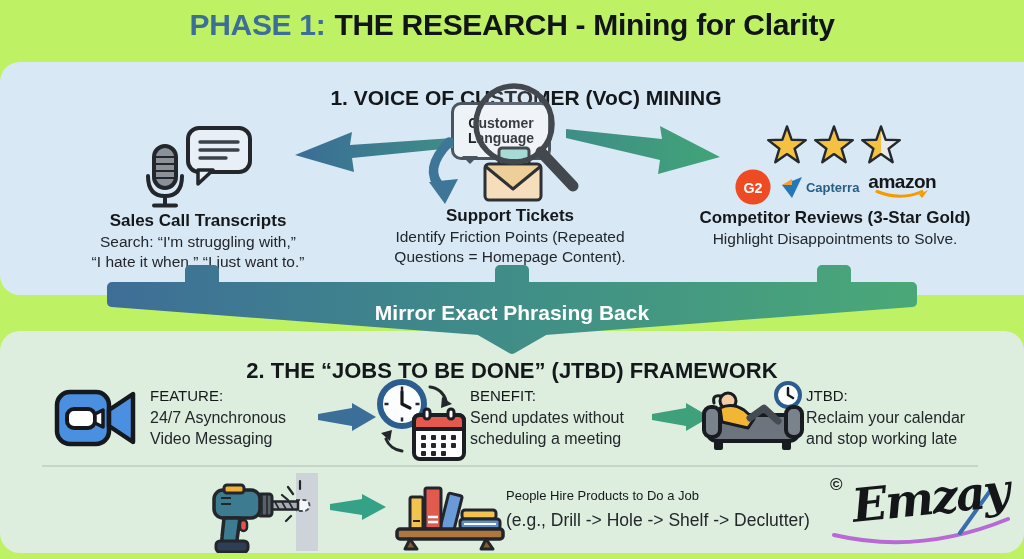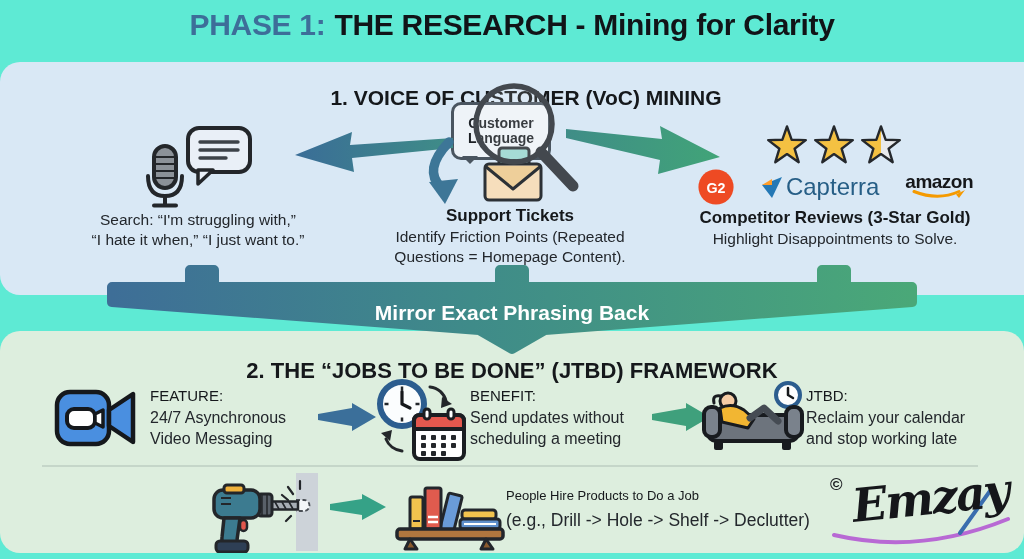--- a/index.html
+++ b/index.html
@@ -1,18 +1,18 @@
 <!DOCTYPE html>
 <html><head>
 <meta charset="utf-8">
 <style>
   html,body { margin:0; padding:0; background:#ffffff; }
   .canvas {
     position:relative; width:1024px; height:559px; overflow:hidden;
-    background:#5eead4; font-family:"Liberation Sans", sans-serif; color:#1b1e21;
+    background:#bef264; font-family:"Liberation Sans", sans-serif; color:#1b1e21;
   }
   
   .main-title {
     position:absolute; top:8px; left:0; width:100%; text-align:center;
     font-size:30px; font-weight:800; letter-spacing:-0.3px; color:#111418;
   }
   .main-title .phase { color:#3d6e99; margin-right:9px; }
 
   
   .panel { position:absolute; left:0; width:1024px; border-radius:20px; }
@@ -40,23 +40,23 @@
     position:absolute; left:451px; top:40px; width:94px; height:52px;
     background:#eef3f8; border:3px solid #4a5560; border-radius:10px;
     display:flex; flex-direction:column; align-items:center; justify-content:center;
     font-size:14px; font-weight:800; line-height:15px; color:#1c2025; z-index:1;
   }
   .bubble::after {
     content:""; position:absolute; left:8px; bottom:-15px;
     border:8px solid transparent; border-top-color:#4a5560;
   }
 
-  .logo-row { display:flex; align-items:center; justify-content:center; gap:26px; height:40px; margin-top:1px; }
+  .logo-row { display:flex; align-items:center; justify-content:center; gap:9px; height:40px; margin-top:1px; }
   .cap-wrap { display:flex; align-items:center; gap:3px; }
-  .cap-text { font-size:24px; font-weight:400; color:#265e86; }
+  .cap-text { font-size:13px; font-weight:700; color:#265e86; }
   .amz-wrap { display:flex; flex-direction:column; align-items:center; }
   .amz-text { font-size:19px; font-weight:700; color:#15171a; letter-spacing:-0.5px; line-height:15px; }
 
   
   .banner-svg { position:absolute; left:0; top:258px; z-index:3; pointer-events:none; }
   .banner-label { font-size:21px; font-weight:800; fill:#ffffff; font-family:"Liberation Sans",sans-serif; }
 
   
   .abs { position:absolute; }
   .step-text { position:absolute; text-align:left; }
@@ -130,20 +130,21 @@
     <div class="col col1">
       <svg width="120" height="84" viewBox="0 0 120 84" style="display:block;margin:0 auto;">
         <rect x="50" y="2" width="62" height="44" rx="11" fill="#e9eff7" stroke="#23262a" stroke-width="4"></rect>
         <path d="M60,44 v14 l15,-14 z" fill="#e9eff7" stroke="#23262a" stroke-width="3.5" stroke-linejoin="round"></path>
         <path d="M62,16 h38 M62,24 h38 M62,32 h26" stroke="#3c4249" stroke-width="3.4" stroke-linecap="round"></path>
         <rect x="16" y="20" width="22" height="42" rx="11" fill="#8b9198" stroke="#23262a" stroke-width="4"></rect>
         <path d="M18,31 h18 M18,38 h18 M18,45 h18 M18,52 h18" stroke="#23262a" stroke-width="2"></path>
         <path d="M10,50 q0,20 17,20 q17,0 17,-20" fill="none" stroke="#23262a" stroke-width="4" stroke-linecap="round"></path>
         <path d="M27,70 v9 M16,79.5 h22" stroke="#23262a" stroke-width="4" stroke-linecap="round"></path>
       </svg>
+      <div class="col-title">Sales Call Transcripts</div>
       <div class="col-line">Search: “I'm struggling with,”</div>
       <div class="col-line">“I hate it when,” “I just want to.”</div>
     </div>
 
     <div class="col col2">
       <div class="col-title">Support Tickets</div>
       <div class="col-line">Identify Friction Points (Repeated</div>
       <div class="col-line">Questions = Homepage Content).</div>
     </div>
 

